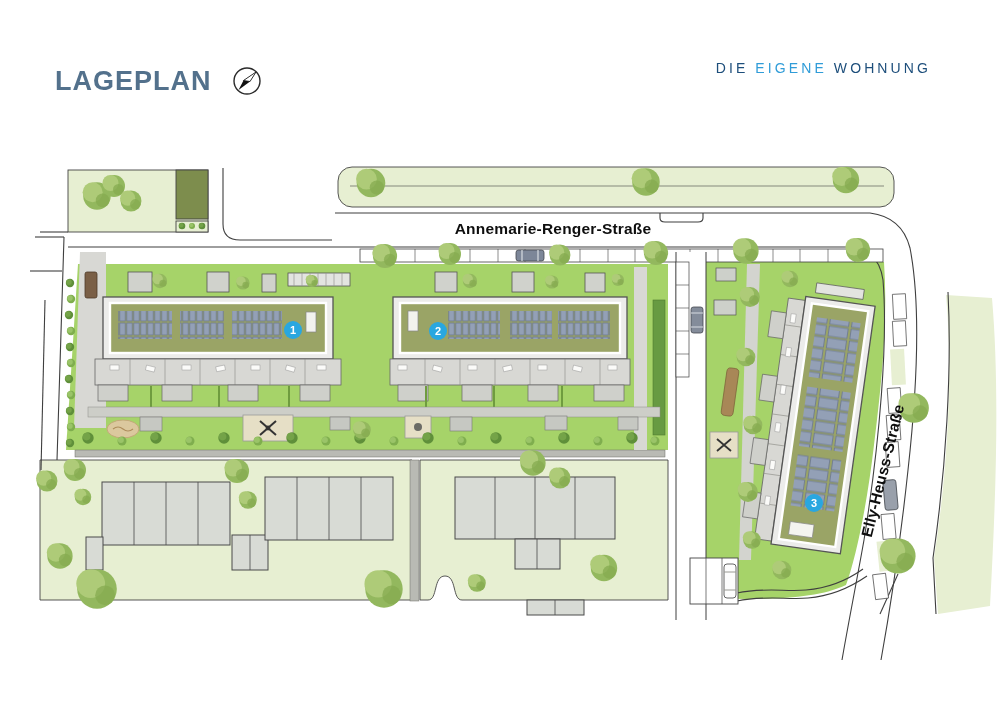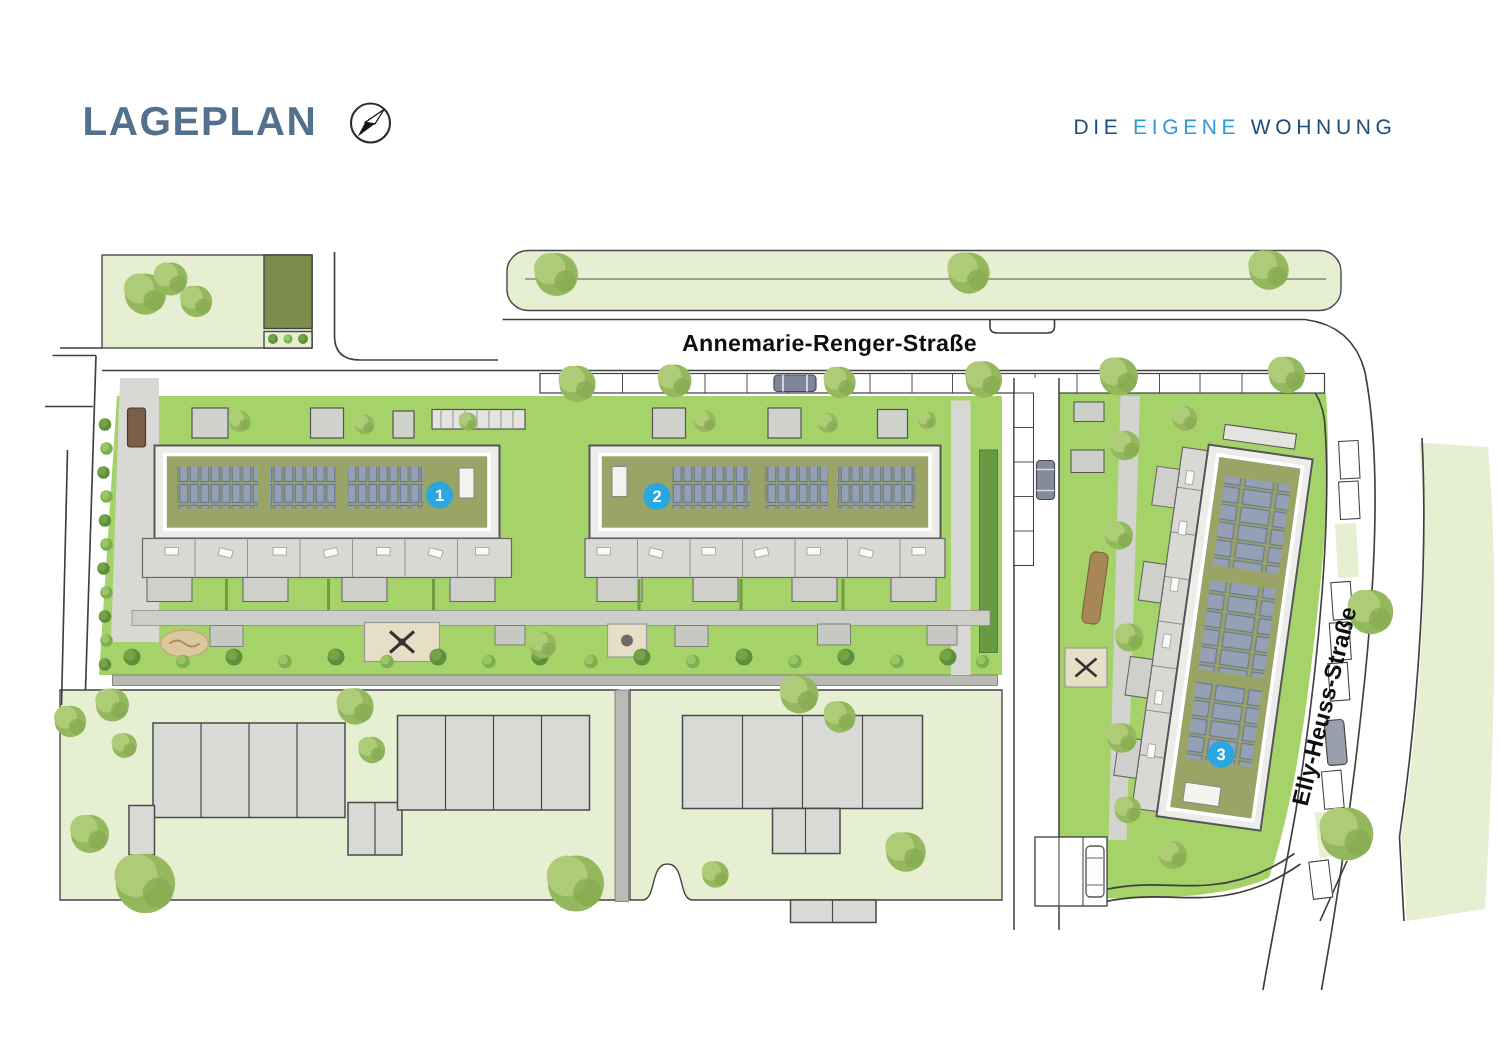--- a/index.html
+++ b/index.html
@@ -1,24 +1,24 @@
 <!DOCTYPE html>
 <html><head>
 <meta charset="utf-8">
 <style>
   html,body{margin:0;padding:0;background:#fff;}
   .page{position:relative;width:1000px;height:702px;background:#fff;overflow:hidden;
         font-family:"Liberation Sans",sans-serif;}
-  .header{position:absolute;left:55px;top:66px;display:flex;align-items:flex-end;gap:20px;z-index:5;}
+  .header{position:absolute;left:55px;top:66px;display:flex;align-items:flex-start;gap:20px;z-index:5;}
   .title{font-size:27px;font-weight:bold;letter-spacing:1px;color:#53718c;}
   .logo{position:absolute;right:69px;top:56px;z-index:5;text-align:left;}
   .brand{font-size:31px;font-weight:bold;letter-spacing:1.5px;color:#1d4e7b;line-height:1.05;
          display:flex;align-items:flex-end;}
   .brand .pin{margin:0 1px 2px 1px;}
-  .tagline{font-size:14px;letter-spacing:3.1px;color:#1d4e7b;margin-top:20px;}
+  .tagline{font-size:14px;letter-spacing:3.1px;color:#1d4e7b;margin-top:4px;}
   .tagline .lt{color:#2f9cd8;}
   .map{position:absolute;left:0;top:0;width:1000px;height:702px;}
   svg text{font-family:"Liberation Sans",sans-serif;}
   .street-label{font-size:15.5px;font-weight:bold;fill:#0e0e0e;letter-spacing:.2px;}
   .badge-num{font-size:11px;font-weight:bold;fill:#ffffff;}
 </style>
 </head>
 <body>
 
 <div class="page">

